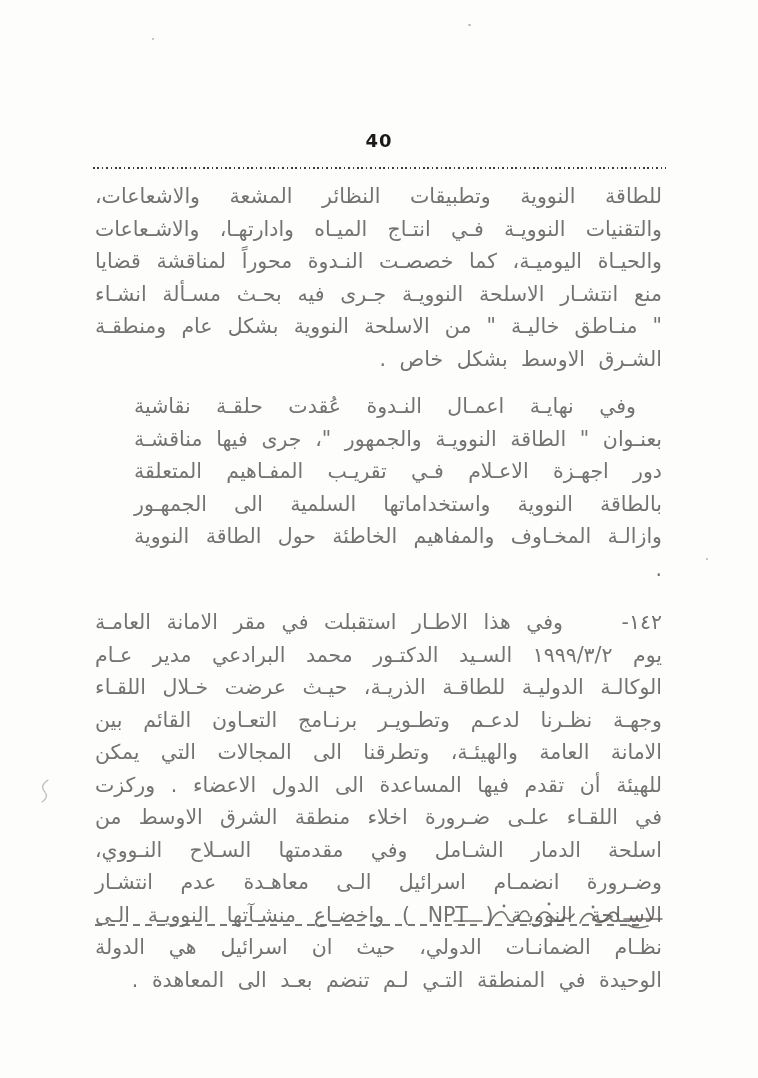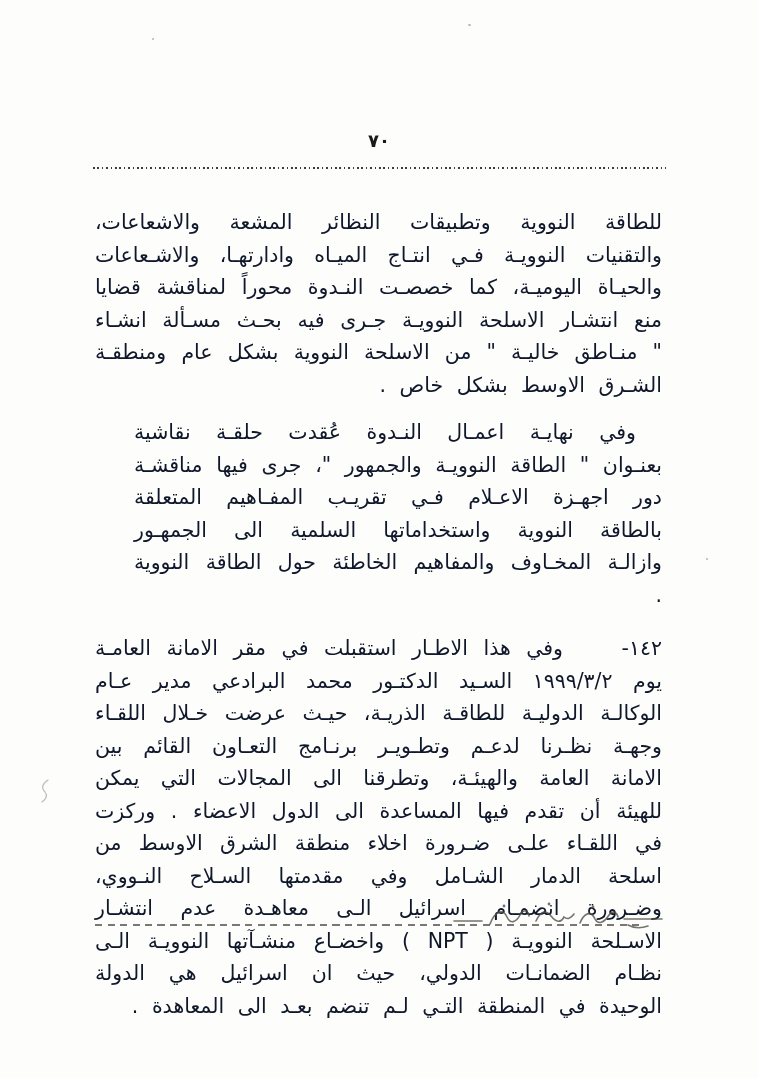--- a/index.html
+++ b/index.html
@@ -30,29 +30,29 @@
   .header-rule {
     position: absolute;
     top: 167px;
     left: 93px;
     width: 573px;
     height: 2px;
     background: repeating-linear-gradient(to right, #3d3b38 0 1.6px, transparent 1.6px 4.4px);
   }
   .body-text {
     position: absolute;
-    top: 206px;
+    top: 180px;
     right: 96px;
     width: 567px;
     direction: rtl;
     text-align: justify;
     font-size: 20.5px;
     line-height: 32.5px;
     word-spacing: 7px;
-    color: #0f172a;
+    color: #737373;
   }
   .body-text p { margin: 0 0 15px 0; }
   .body-text p.indent { text-indent: 26px; margin-left: 39px; }
   .body-text p.numbered { margin-top: 21px; }
   .item-number { white-space: nowrap; margin-left: 43px; }
   .footer-rule {
     position: absolute;
     top: 924px;
     left: 95px;
     width: 548px;
@@ -86,21 +86,21 @@
   }
   .speck.s1 { top: 38px;  left: 152px; }
   .speck.s2 { top: 24px;  left: 468px; width: 3px; height: 2px; }
   .speck.s3 { top: 558px; left: 706px; }
 </style>
 </head>
 <body>
 
 <div class="page">
 
-  <div class="page-number">٧٠</div>
+  <div class="page-number">40</div>
 
   <div class="header-rule"></div>
 
   <main class="body-text">
     <p>للطاقة النووية وتطبيقات النظائر المشعة والاشعاعات، والتقنيات النوويـة فـي انتـاج الميـاه وادارتهـا، والاشـعاعات والحيـاة اليوميـة، كما خصصـت النـدوة محوراً لمناقشة قضايا منع انتشـار الاسلحة النوويـة جـرى فيه بحـث مسـألة انشـاء " منـاطق خاليـة " من الاسلحة النووية بشكل عام ومنطقـة الشـرق الاوسط بشكل خاص .</p>
     <p class="indent">وفي نهايـة اعمـال النـدوة عُقدت حلقـة نقاشية بعنـوان " الطاقة النوويـة والجمهور "، جرى فيها مناقشـة دور اجهـزة الاعـلام فـي تقريـب المفـاهيم المتعلقة بالطاقة النووية واستخداماتها السلمية الى الجمهـور وازالـة المخـاوف والمفاهيم الخاطئة حول الطاقة النووية .</p>
     <p class="numbered"><span class="item-number">١٤٢-</span> <span>وفي هذا الاطـار استقبلت في مقر الامانة العامـة يوم ١٩٩٩/٣/٢ السـيد الدكتـور محمد البرادعي مدير عـام الوكالـة الدوليـة للطاقـة الذريـة، حيـث عرضت خـلال اللقـاء وجهـة نظـرنا لدعـم وتطـويـر برنـامج التعـاون القائم بين الامانة العامة والهيئـة، وتطرقنا الى المجالات التي يمكن للهيئة أن تقدم فيها المساعدة الى الدول الاعضاء .  وركزت في اللقـاء علـى ضـرورة اخلاء منطقة الشرق الاوسط من اسلحة الدمار الشـامل وفي مقدمتها السـلاح النـووي، وضـرورة انضمـام اسرائيل الـى معاهـدة عدم انتشـار الاسـلحة النوويـة ( NPT ) واخضـاع منشـآتها النوويـة الـى نظـام الضمانـات الدولي، حيث ان اسرائيل هي الدولة الوحيدة في المنطقة التـي لـم تنضم بعـد الى المعاهدة .</span></p>
   </main>
 
   <div class="footer-rule"></div>

